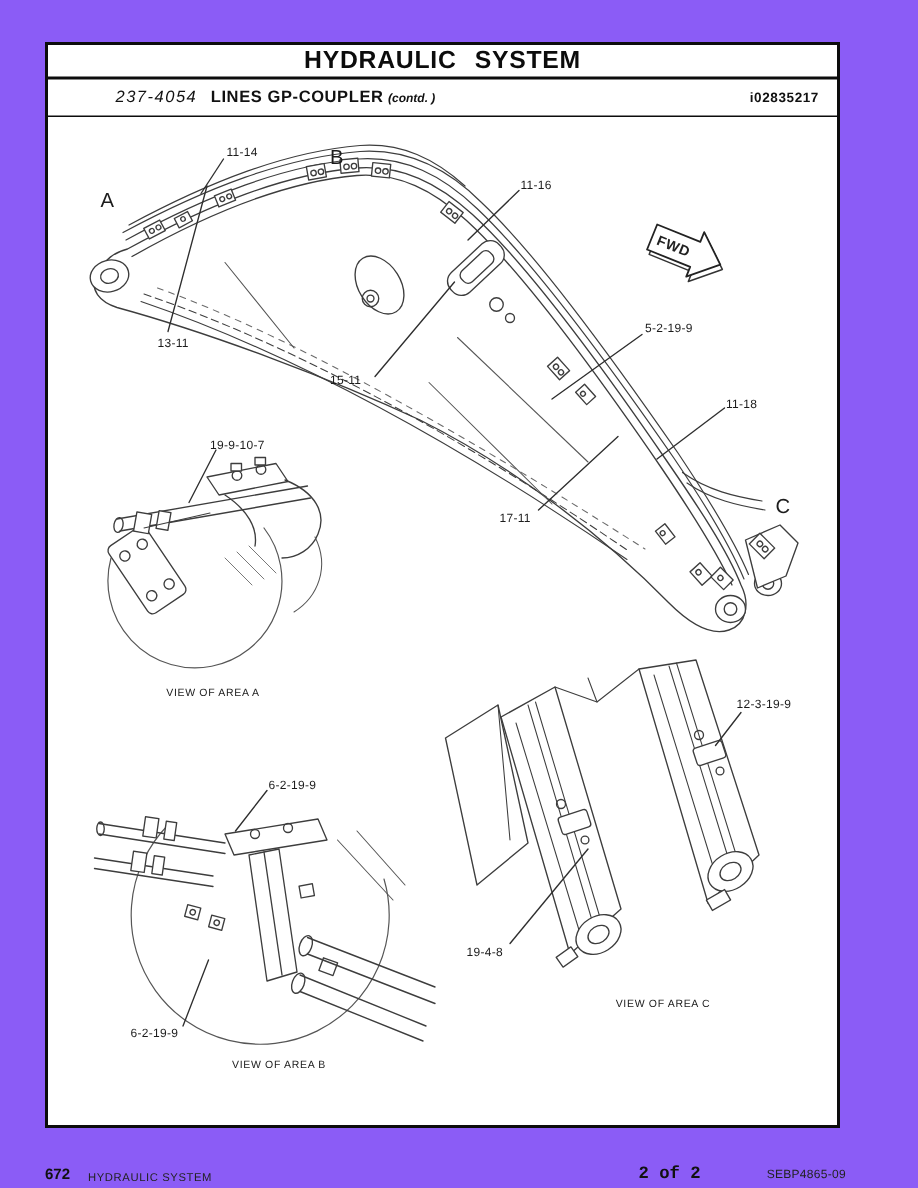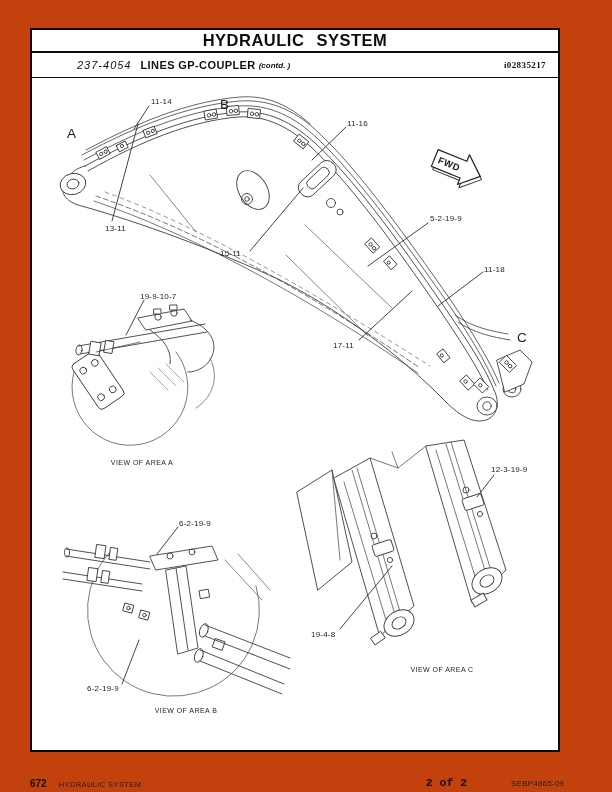--- a/index.html
+++ b/index.html
@@ -1,17 +1,17 @@
 <!DOCTYPE html>
 <html><head>
 <meta charset="utf-8">
 <style>
   html,body{margin:0;padding:0;background:#888;}
   .page{
-    position:relative;width:612px;height:792px;background:#c2410c;
+    position:relative;width:612px;height:792px;background:#8b5cf6;
     font-family:"Liberation Sans",sans-serif;color:#1a1a1a;overflow:hidden;
     margin:0 auto;
   }
   .doc-border{
     position:absolute;left:30px;top:28px;width:530px;height:724px;
     border:2.5px solid #0c0c0c;box-sizing:border-box;background:#fff;
   }
   .title-band{
     height:21px;border-bottom:2px solid #0c0c0c;display:flex;
     align-items:center;justify-content:center;
@@ -19,21 +19,21 @@
   .doc-title{
     font-size:16.5px;font-weight:bold;letter-spacing:.5px;word-spacing:7px;color:#0c0c0c;
   }
   .subtitle-band{
     height:25px;border-bottom:1.5px solid #0c0c0c;display:flex;
     align-items:center;padding:0 12px 0 45px;box-sizing:border-box;
   }
   .part-number{font-style:italic;font-size:11px;letter-spacing:1px;color:#111;}
   .section-title{font-weight:bold;font-size:11px;letter-spacing:.4px;margin-left:9px;color:#111;}
   .contd{font-weight:bold;font-style:italic;font-size:8px;margin-left:3px;color:#111;}
-  .media-number{margin-left:auto;font-weight:bold;font-size:9px;letter-spacing:.4px;color:#111;font-family:Liberation Serif, serif;}
+  .media-number{margin-left:auto;font-weight:bold;font-size:9px;letter-spacing:.4px;color:#111;}
   .diagram-area{position:absolute;left:0;right:0;top:50px;bottom:24px;}
   .diagram-svg{position:absolute;inset:0;width:100%;height:100%;}
   .callout{
     position:absolute;font-size:8px;letter-spacing:.2px;color:#1c1c1c;
     white-space:nowrap;line-height:9px;
   }
   .marker{position:absolute;font-size:13.5px;color:#1c1c1c;line-height:14px;}
   .view-caption{
     position:absolute;width:120px;text-align:center;font-size:7px;
     letter-spacing:.45px;color:#1c1c1c;line-height:8px;

